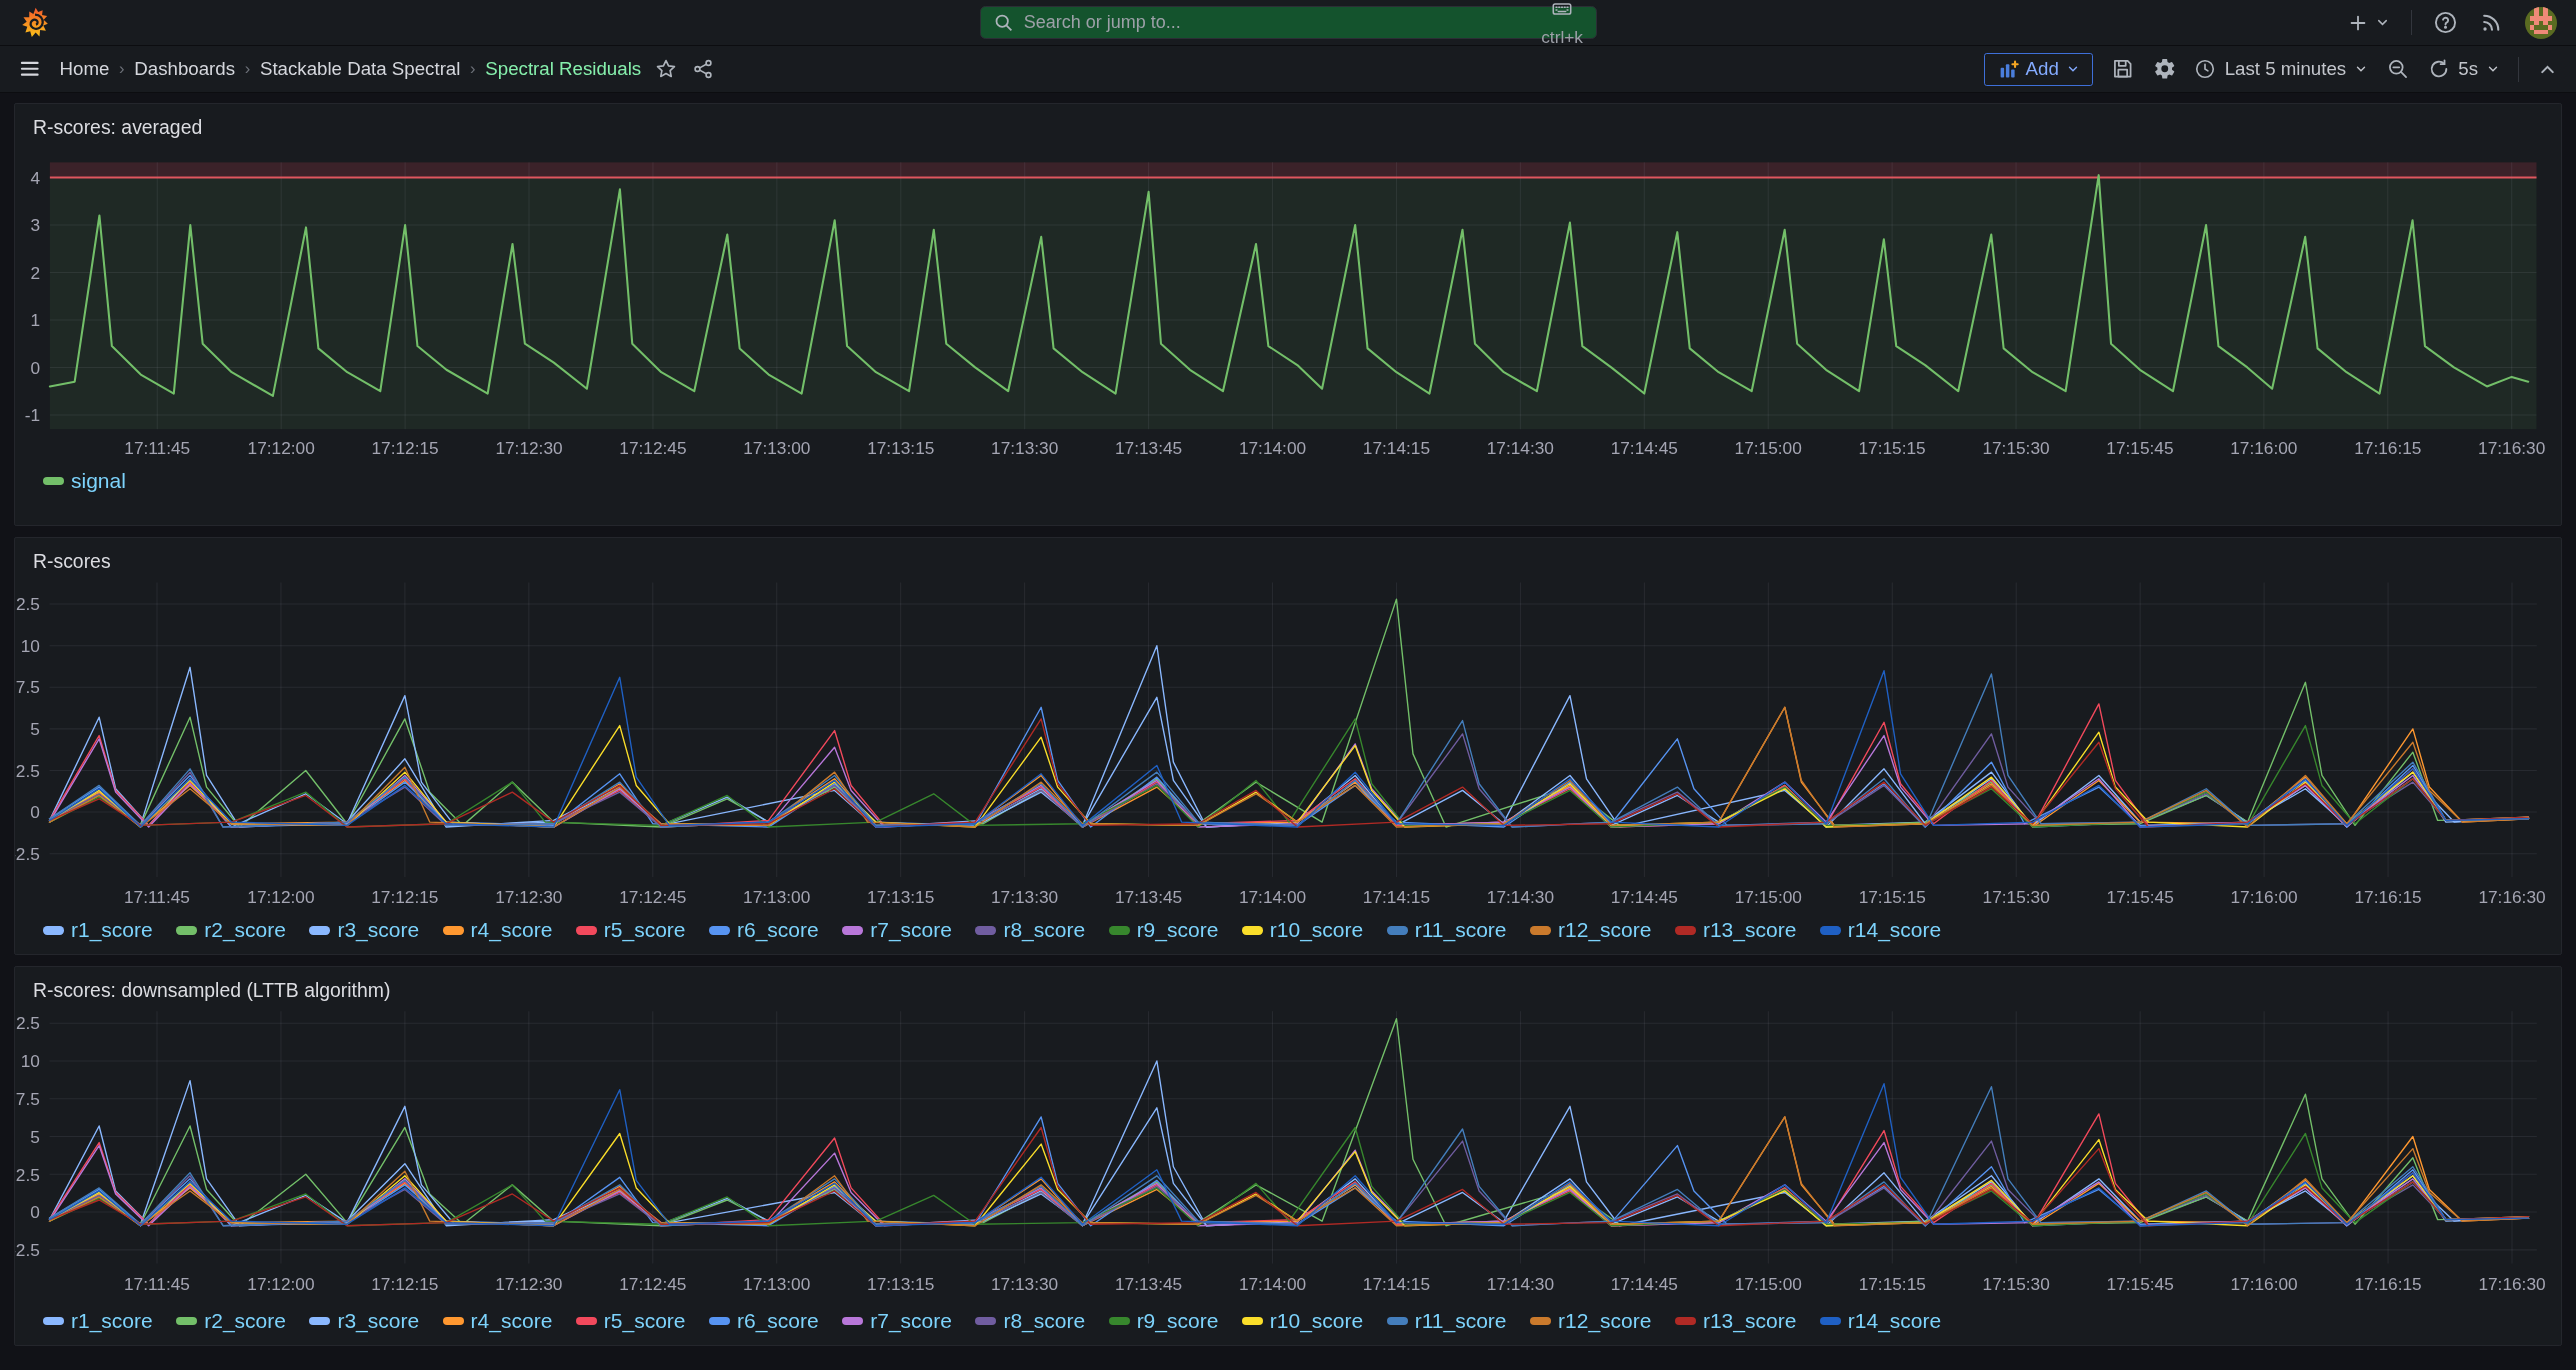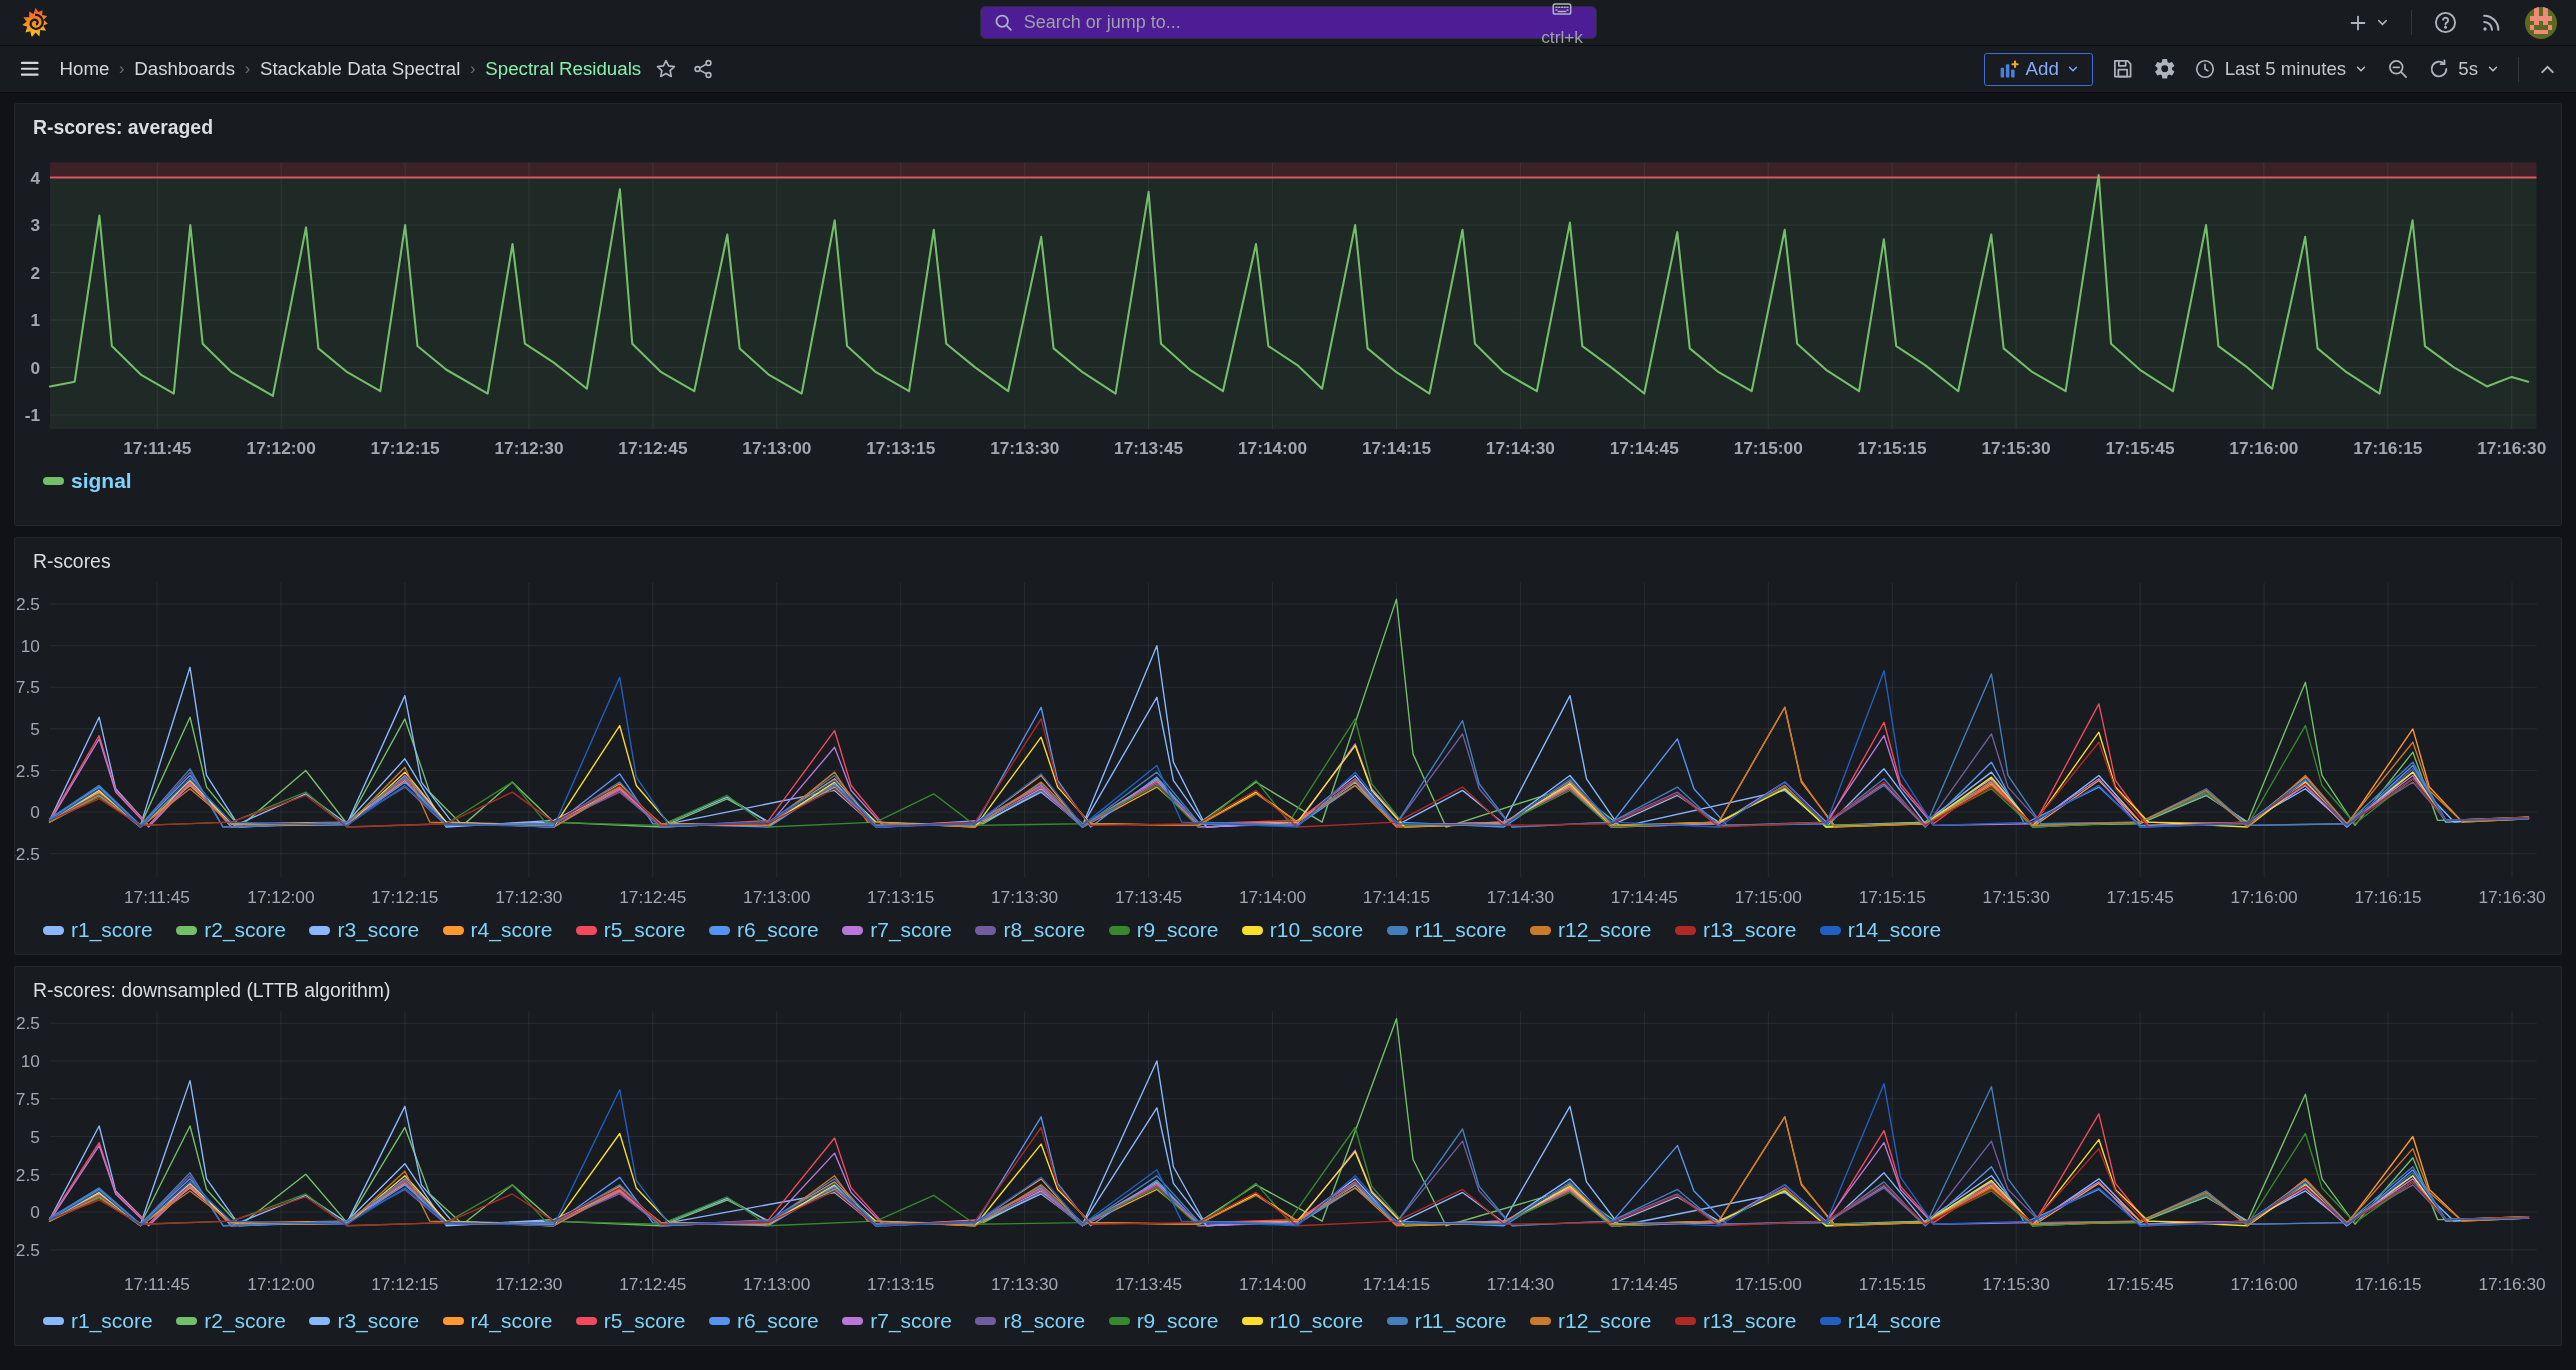--- a/index.html
+++ b/index.html
@@ -17,21 +17,21 @@
   html,body{width:2576px;height:1371px;overflow:hidden;background:var(--canvas);
     font-family:"Liberation Sans", sans-serif;color:var(--txt);}
   svg{display:block;}
   .icon{color:var(--icon);display:inline-flex;align-items:center;justify-content:center;}
 
   
   .topnav{height:46px;background:var(--panel);display:flex;align-items:center;
     padding:0 19.4px;border-bottom:0.7px solid #0c0d10;}
   .nav-left{display:flex;align-items:center;width:429px;}
   .nav-center{flex:1;display:flex;justify-content:center;}
-  .searchbar{width:617px;height:33px;background:#4c1d95;border:0.7px solid #2b2e35;border-radius:5.5px;
+  .searchbar{width:617px;height:33px;background:#14532d;border:0.7px solid #2b2e35;border-radius:5.5px;
     display:flex;align-items:center;padding:0 12.5px;color:var(--txt-dim);font-size:18px;cursor:text;}
   .searchbar .ph{flex:1;margin-left:9.7px;}
   .kbd-hint{display:flex;align-items:center;gap:7px;font-size:17.3px;color:var(--txt-dim);flex-direction:column;}
   .nav-right{width:429px;display:flex;align-items:center;justify-content:flex-end;gap:21px;}
   .nav-btn{display:flex;align-items:center;gap:5.5px;cursor:pointer;}
   .vdivider{width:0.7px;height:25px;background:#33363d;}
   .avatar{width:32px;height:32px;border-radius:50%;overflow:hidden;cursor:pointer;}
 
   
   .subnav{height:47px;background:var(--panel);display:flex;align-items:center;
@@ -233,21 +233,21 @@
     <span class="icon tool-icon">
       <svg width="21" height="21" viewBox="0 0 24 24" fill="none" stroke="currentColor" stroke-width="2.4" stroke-linecap="round">
           <path d="M6 15l6-6 6 6"></path>
         </svg>
     </span>
   </div>
 </div>
 
 <main class="content">
 
-  <section class="panel" style="height:423px;font-weight:bold;">
+  <section class="panel" style="height:423px;">
     <div class="panel-header">
       <span class="panel-title">R-scores: averaged</span>
     </div>
     <svg class="chart-svg" viewBox="0 0 3683 450" style="height:311px;margin-top:9.7px;">
         <rect x="50" y="15" width="3598" height="21.97864768683276" fill="rgba(242,73,92,0.16)"></rect>
         <rect x="50" y="36.97864768683276" width="3598" height="364.02135231316726" fill="rgba(115,191,105,0.09)"></rect>
         <line x1="50" y1="36.97864768683276" x2="3648" y2="36.97864768683276" stroke="rgba(204,204,220,0.09)" stroke-width="1.5"></line>
         <text x="36" y="45.97864768683276" text-anchor="end" font-size="25" fill="rgba(204,204,220,0.78)">4</text>
         <line x1="50" y1="105.66192170818508" x2="3648" y2="105.66192170818508" stroke="rgba(204,204,220,0.09)" stroke-width="1.5"></line>
         <text x="36" y="114.66192170818508" text-anchor="end" font-size="25" fill="rgba(204,204,220,0.78)">3</text>

